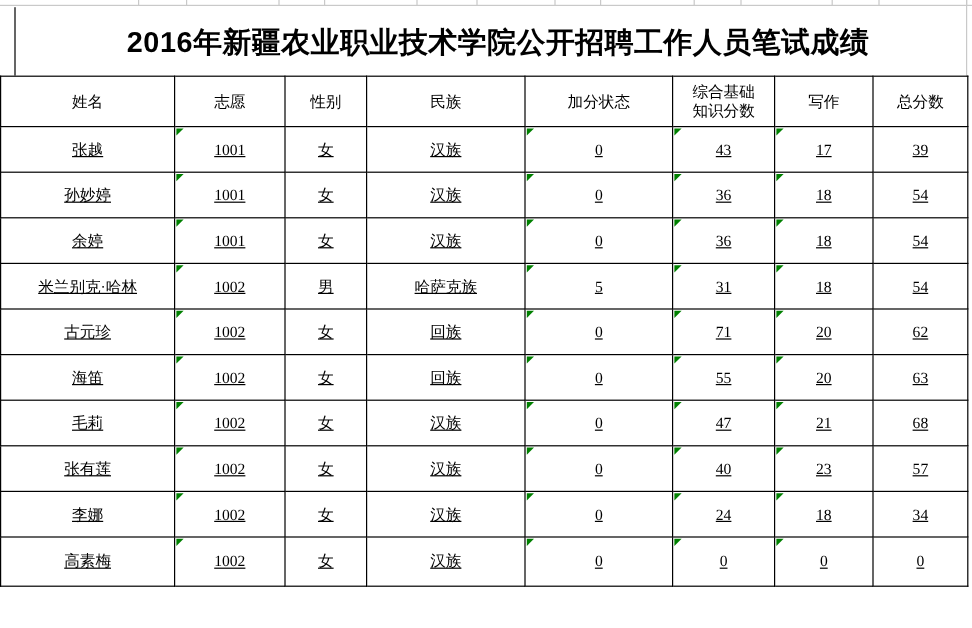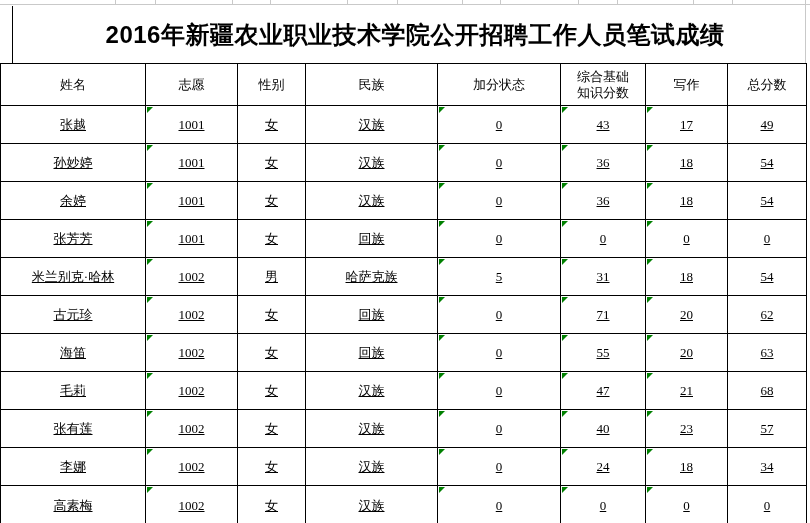--- a/index.html
+++ b/index.html
@@ -146,51 +146,41 @@
     </thead>
     <tbody>
         <tr>
           <td><span>张越</span></td>
           <td><span class="tri"></span><span>1001</span></td>
           <td><span>女</span></td>
           <td><span>汉族</span></td>
           <td><span class="tri"></span><span>0</span></td>
           <td><span class="tri"></span><span>43</span></td>
           <td><span class="tri"></span><span>17</span></td>
-          <td><span>49</span></td>
+          <td><span>39</span></td>
         </tr>
         <tr>
           <td><span>孙妙婷</span></td>
           <td><span class="tri"></span><span>1001</span></td>
           <td><span>女</span></td>
           <td><span>汉族</span></td>
           <td><span class="tri"></span><span>0</span></td>
           <td><span class="tri"></span><span>36</span></td>
           <td><span class="tri"></span><span>18</span></td>
           <td><span>54</span></td>
         </tr>
         <tr>
           <td><span>余婷</span></td>
           <td><span class="tri"></span><span>1001</span></td>
           <td><span>女</span></td>
           <td><span>汉族</span></td>
           <td><span class="tri"></span><span>0</span></td>
           <td><span class="tri"></span><span>36</span></td>
           <td><span class="tri"></span><span>18</span></td>
           <td><span>54</span></td>
-        </tr>
-        <tr>
-          <td><span>张芳芳</span></td>
-          <td><span class="tri"></span><span>1001</span></td>
-          <td><span>女</span></td>
-          <td><span>回族</span></td>
-          <td><span class="tri"></span><span>0</span></td>
-          <td><span class="tri"></span><span>0</span></td>
-          <td><span class="tri"></span><span>0</span></td>
-          <td><span>0</span></td>
         </tr>
         <tr>
           <td><span>米兰别克·哈林</span></td>
           <td><span class="tri"></span><span>1002</span></td>
           <td><span>男</span></td>
           <td><span>哈萨克族</span></td>
           <td><span class="tri"></span><span>5</span></td>
           <td><span class="tri"></span><span>31</span></td>
           <td><span class="tri"></span><span>18</span></td>
           <td><span>54</span></td>

